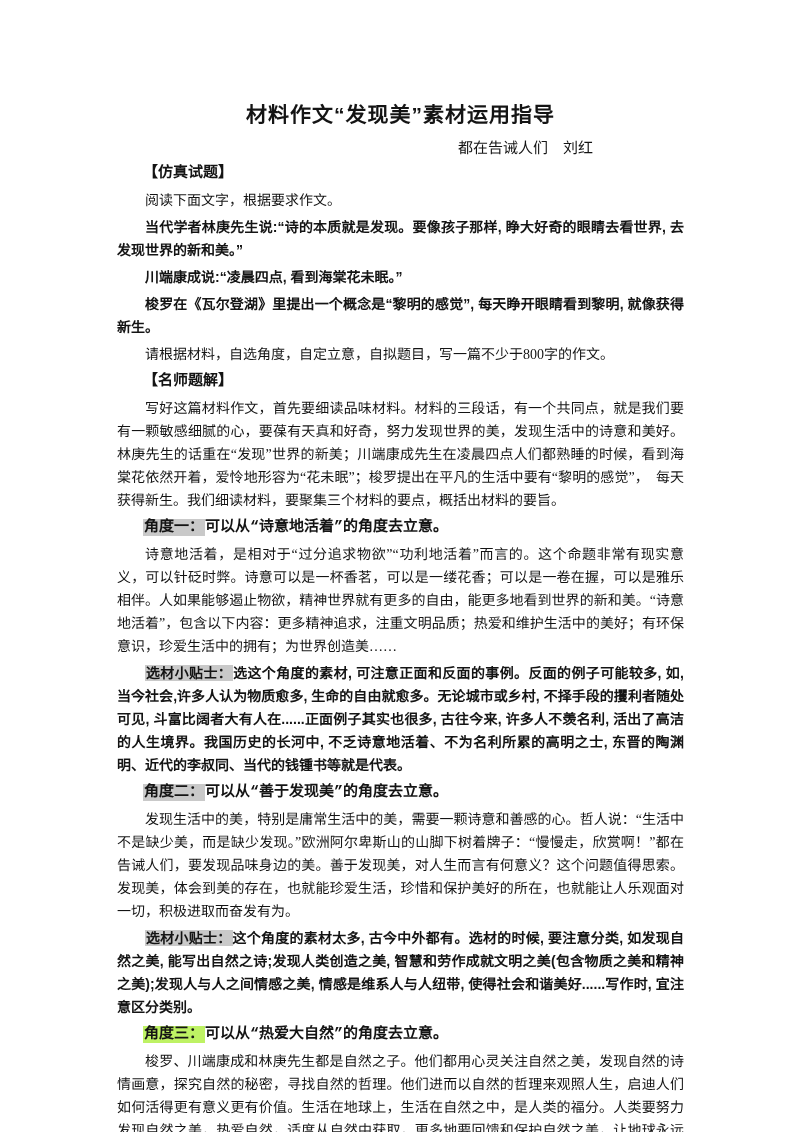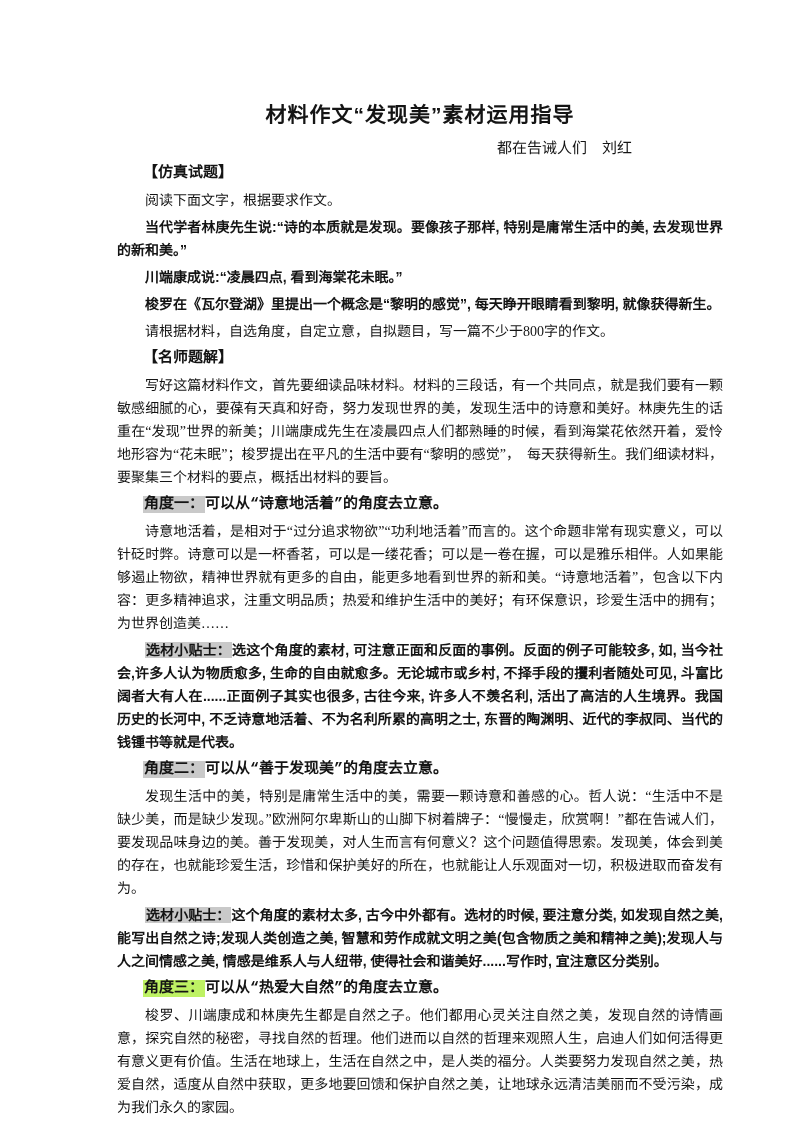--- a/index.html
+++ b/index.html
@@ -6,21 +6,21 @@
     margin: 0;
     padding: 0;
     background: #ffffff;
   }
   .page {
     position: relative;
     width: 800px;
     height: 1132px;
     box-sizing: border-box;
     background: #ffffff;
-    padding: 100px 73px 30px 113px;
+    padding: 100px 112px 30px 113px;
     overflow: hidden;
     color: #141414;
   }
   .doc-title {
     font-family: "Liberation Sans", "DejaVu Sans", sans-serif;
     font-weight: 700;
     font-size: 21px;
     line-height: 30px;
     text-align: center;
     letter-spacing: 1px;
@@ -63,21 +63,21 @@
 <body>
 
 <div class="page">
 
   <h1 class="doc-title">材料作文“发现美”素材运用指导</h1>
 
   <div class="author">都在告诫人们　刘红</div>
 
   <p class="section-head">【仿真试题】</p>
   <p class="para">阅读下面文字，根据要求作文。</p>
-  <p class="para bold-sans">当代学者林庚先生说:“诗的本质就是发现。要像孩子那样, 特别是庸常生活中的美, 去发现世界的新和美。”</p>
+  <p class="para bold-sans">当代学者林庚先生说:“诗的本质就是发现。要像孩子那样, 睁大好奇的眼睛去看世界, 去发现世界的新和美。”</p>
   <p class="para bold-sans">川端康成说:“凌晨四点, 看到海棠花未眠。”</p>
   <p class="para bold-sans">梭罗在《瓦尔登湖》里提出一个概念是“黎明的感觉”, 每天睁开眼睛看到黎明, 就像获得新生。</p>
   <p class="para">请根据材料，自选角度，自定立意，自拟题目，写一篇不少于800字的作文。</p>
 
   <p class="section-head">【名师题解】</p>
   <p class="para">写好这篇材料作文，首先要细读品味材料。材料的三段话，有一个共同点，就是我们要有一颗敏感细腻的心，要葆有天真和好奇，努力发现世界的美，发现生活中的诗意和美好。林庚先生的话重在“发现”世界的新美；川端康成先生在凌晨四点人们都熟睡的时候，看到海棠花依然开着，爱怜地形容为“花未眠”；梭罗提出在平凡的生活中要有“黎明的感觉”，　每天获得新生。我们细读材料，要聚集三个材料的要点，概括出材料的要旨。</p>
 
   <p class="section-head"><span class="hl" style="background: rgb(201, 201, 201);">角度一：</span><span>可以从“诗意地活着”的角度去立意。</span></p>
   <p class="para">诗意地活着，是相对于“过分追求物欲”“功利地活着”而言的。这个命题非常有现实意义，可以针砭时弊。诗意可以是一杯香茗，可以是一缕花香；可以是一卷在握，可以是雅乐相伴。人如果能够遏止物欲，精神世界就有更多的自由，能更多地看到世界的新和美。“诗意地活着”，包含以下内容：更多精神追求，注重文明品质；热爱和维护生活中的美好；有环保意识，珍爱生活中的拥有；为世界创造美……</p>
   <p class="para bold-sans"><span class="hl" style="background: rgb(201, 201, 201);">选材小贴士：</span><span>选这个角度的素材, 可注意正面和反面的事例。反面的例子可能较多, 如, 当今社会,许多人认为物质愈多, 生命的自由就愈多。无论城市或乡村, 不择手段的攫利者随处可见, 斗富比阔者大有人在......正面例子其实也很多, 古往今来, 许多人不羡名利, 活出了高洁的人生境界。我国历史的长河中, 不乏诗意地活着、不为名利所累的高明之士, 东晋的陶渊明、近代的李叔同、当代的钱锺书等就是代表。</span></p>

